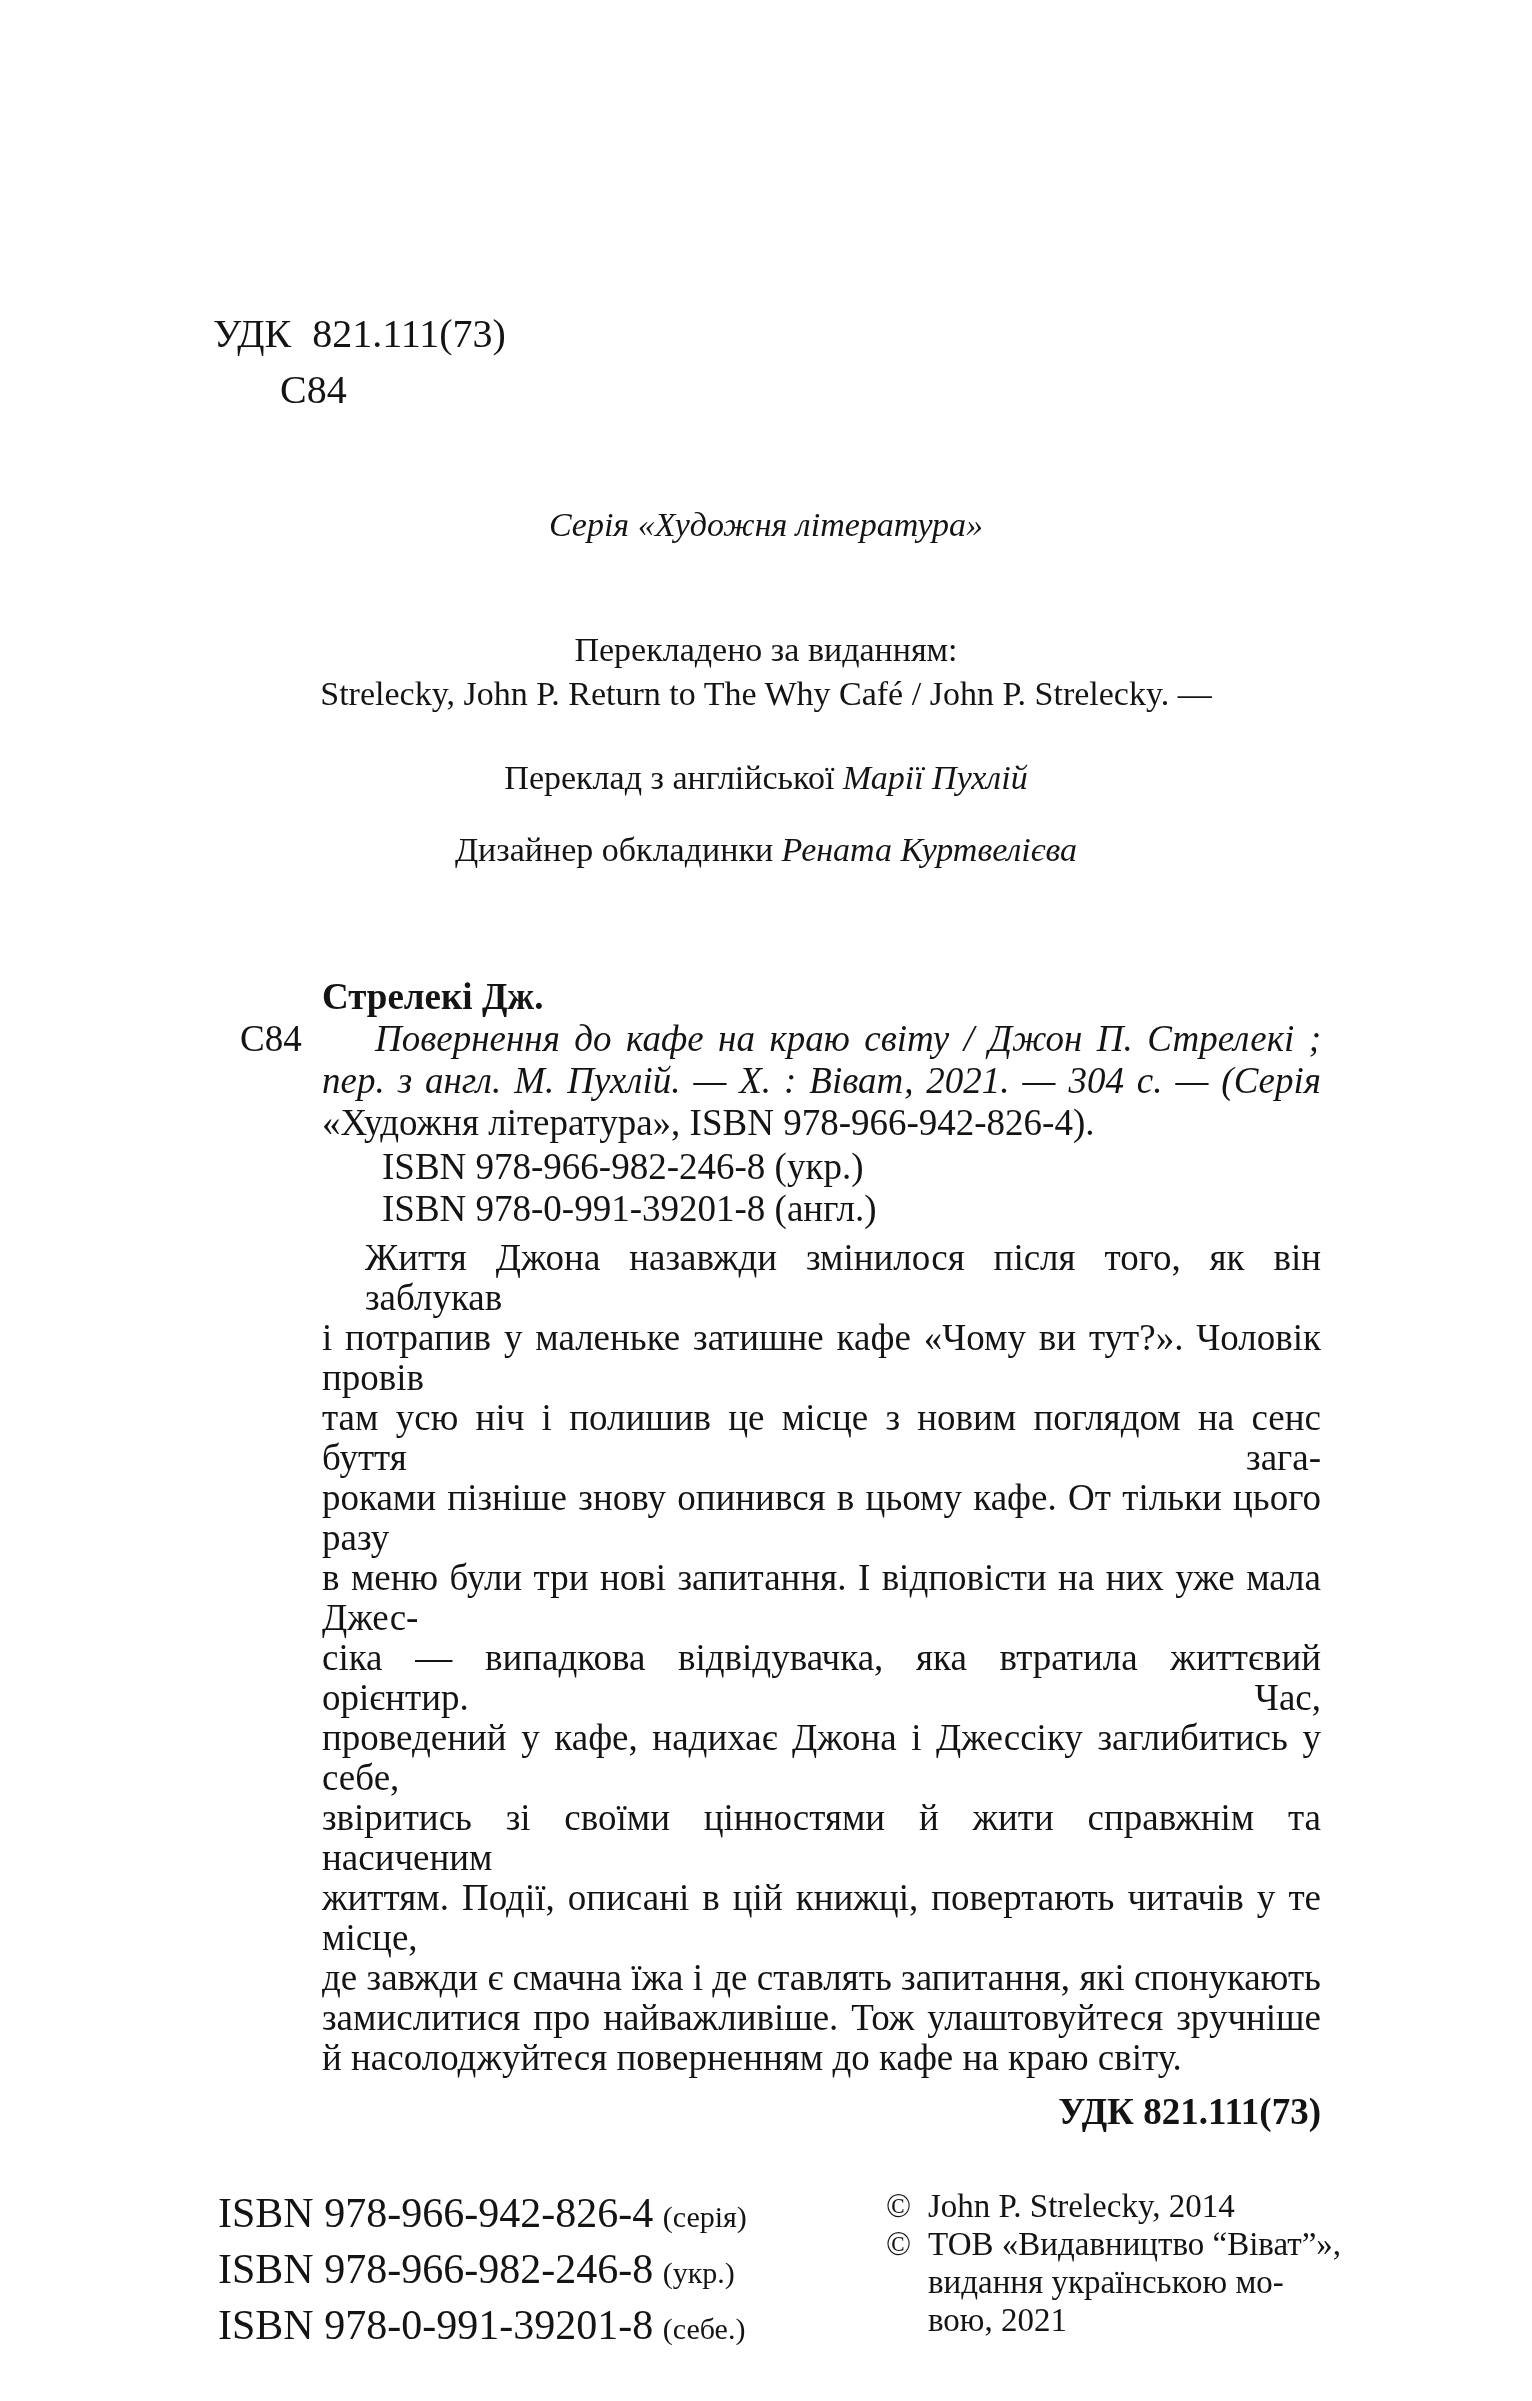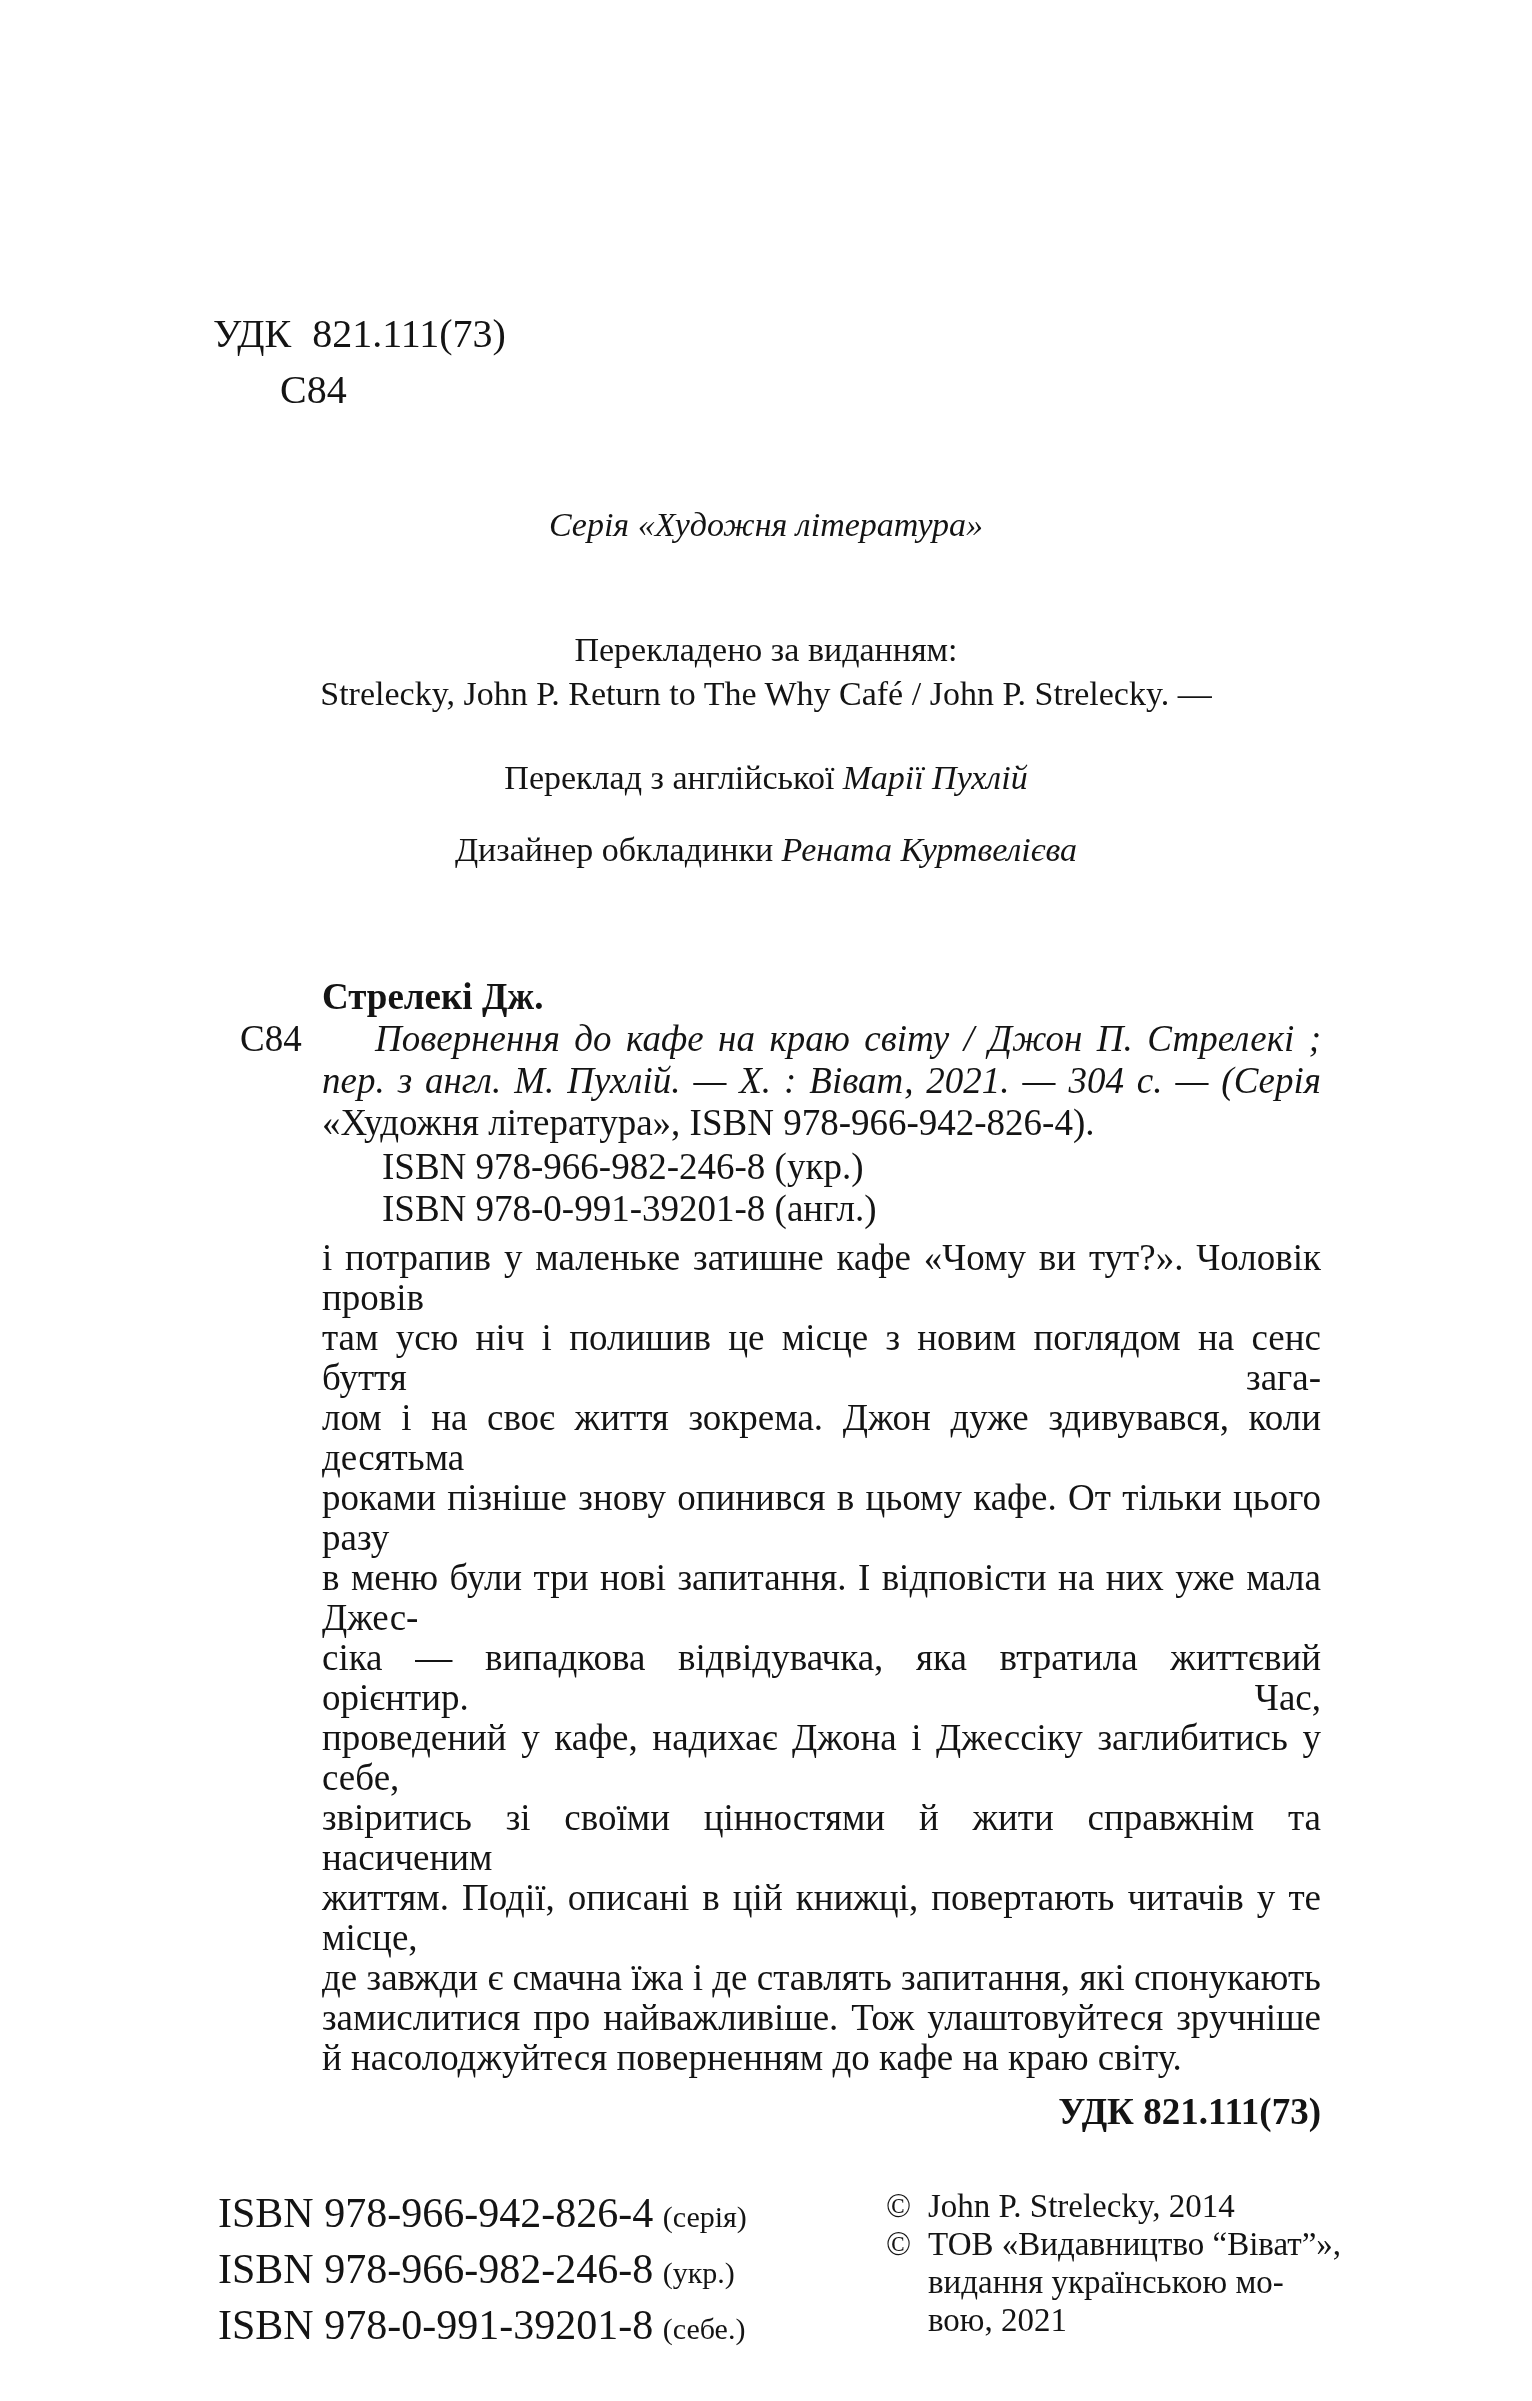--- a/index.html
+++ b/index.html
@@ -122,23 +122,23 @@
       <span class="margin-code">С84</span>
       <div class="jline bib-line-1">Повернення до кафе на краю світу / Джон П. Стрелекі ;</div>
       <div class="jline">пер. з англ. М. Пухлій. — Х. : Віват, 2021. — 304 с. — (Серія</div>
       <div>«Художня література», ISBN 978-966-942-826-4).</div>
     </div>
     <div class="card-isbns">
       <div>ISBN 978-966-982-246-8 (укр.)</div>
       <div>ISBN 978-0-991-39201-8 (англ.)</div>
     </div>
     <div class="annotation">
+      <div class="ann-line ann-first">Життя Джона назавжди змінилося після того, як він заблукав</div>
       <div class="ann-line">і потрапив у маленьке затишне кафе «Чому ви тут?». Чоловік провів</div>
       <div class="ann-line">там усю ніч і полишив це місце з новим поглядом на сенс буття зага-</div>
-      <div class="ann-line">лом і на своє життя зокрема. Джон дуже здивувався, коли десятьма</div>
       <div class="ann-line">роками пізніше знову опинився в цьому кафе. От тільки цього разу</div>
       <div class="ann-line">в меню були три нові запитання. І відповісти на них уже мала Джес-</div>
       <div class="ann-line">сіка — випадкова відвідувачка, яка втратила життєвий орієнтир. Час,</div>
       <div class="ann-line">проведений у кафе, надихає Джона і Джессіку заглибитись у себе,</div>
       <div class="ann-line">звіритись зі своїми цінностями й жити справжнім та насиченим</div>
       <div class="ann-line">життям. Події, описані в цій книжці, повертають читачів у те місце,</div>
       <div class="ann-line">де завжди є смачна їжа і де ставлять запитання, які спонукають</div>
       <div class="ann-line">замислитися про найважливіше. Тож улаштовуйтеся зручніше</div>
       <div class="ann-line ann-last">й насолоджуйтеся поверненням до кафе на краю світу.</div>
     </div>

